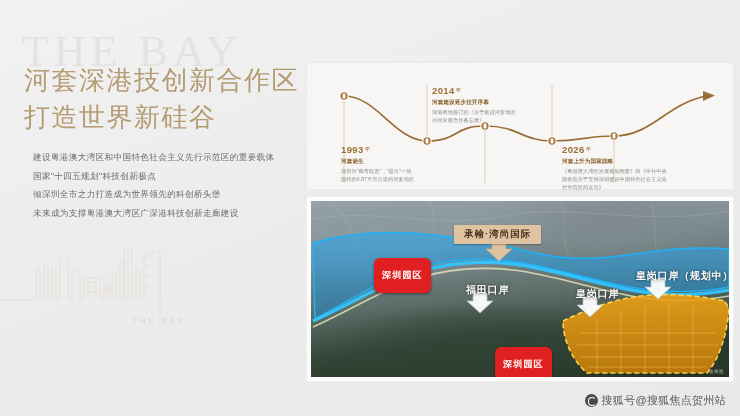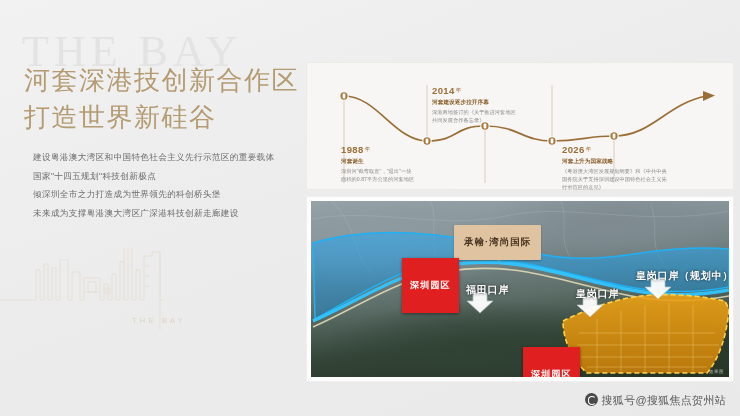--- a/index.html
+++ b/index.html
@@ -124,47 +124,46 @@
     position: absolute;
     font-size: 10px; font-weight: 700; color: #fff;
     letter-spacing: .8px;
     text-shadow: 0 0 3px rgba(0,0,0,.75);
     white-space: nowrap;
   }
   .map-tag {
     position: absolute;
     background: #e02020; color:#fff;
     font-size: 9px; font-weight: 700; letter-spacing: 1.2px;
-    padding: 21px 8px; border-radius: 0;
+    padding: 11px 8px; border-radius: 6px;
     box-shadow: 0 1px 3px rgba(0,0,0,.45);
     white-space: nowrap;
-    margin-left: 28px;
   }
   #map-tag-shenzhen { left: 63px; top: 57px; }
   #map-tag-hongkong { left: 184px; top: 146px; }
   #label-chenghan {
     position:absolute; left: 143px; top: 24px;
     background:#e0c3a1; color:#4a3722;
     font-size: 9.5px; font-weight: 700; letter-spacing: 1px;
-    padding: 11px 10px; border-radius: 1px;
+    padding: 3px 10px; border-radius: 1px;
     box-shadow: 0 1px 2px rgba(0,0,0,.3);
     white-space: nowrap;
   }
   #label-futian  { left: 155px; top: 82px; }
   #label-huanggang { left: 265px; top: 86px; text-align: right; }
   #label-huangganggui { left: 325px; top: 68px; }
   #map-credit {
     position: absolute; right: 5px; bottom: 3px;
     font-size: 4.5px; color: rgba(255,255,255,.62); letter-spacing:.5px;
   }
 
   
   #sohu-watermark {
     position: absolute; right: 14px; bottom: 8px;
-    display: flex; align-items: flex-start; gap: 4px;
+    display: flex; align-items: center; gap: 4px;
   }
   #sohu-logo {
     width: 13px; height: 13px; border-radius: 50%;
     background: #4a4a4a; position: relative; flex: 0 0 auto;
   }
   #sohu-logo::after{
     content:""; position:absolute; left:3.2px; top:3.2px;
     width:6.6px; height:6.6px; border-radius:50%;
     border:1.4px solid #fff; border-right-color:transparent;
   }
@@ -236,21 +235,21 @@
           <rect x="35.6" y="30.4" width="2.8" height="5.2" rx="1"></rect>
           <rect x="118.6" y="75.4" width="2.8" height="5.2" rx="1"></rect>
           <rect x="176.6" y="60.4" width="2.8" height="5.2" rx="1"></rect>
           <rect x="243.6" y="75.4" width="2.8" height="5.2" rx="1"></rect>
           <rect x="305.6" y="70.4" width="2.8" height="5.2" rx="1"></rect>
         </g>
       </g>
     </svg>
 
     <div class="tl-entry" id="tl-1997">
-      <div class="tl-year"><span>1988</span><span class="yr-suffix">年</span></div>
+      <div class="tl-year"><span>1993</span><span class="yr-suffix">年</span></div>
       <div class="tl-head">河套诞生</div>
       <div class="tl-body">深圳河"截弯取直"，"退出"一块<br>面积的0.87平方公里的河套地区</div>
     </div>
 
     <div class="tl-entry" id="tl-2017">
       <div class="tl-year"><span>2014</span><span class="yr-suffix">年</span></div>
       <div class="tl-head">河套建设逐步拉开序幕</div>
       <div class="tl-body">深港两地签订的《关于推进河套地区<br>共同发展合作备忘录》</div>
     </div>
 

